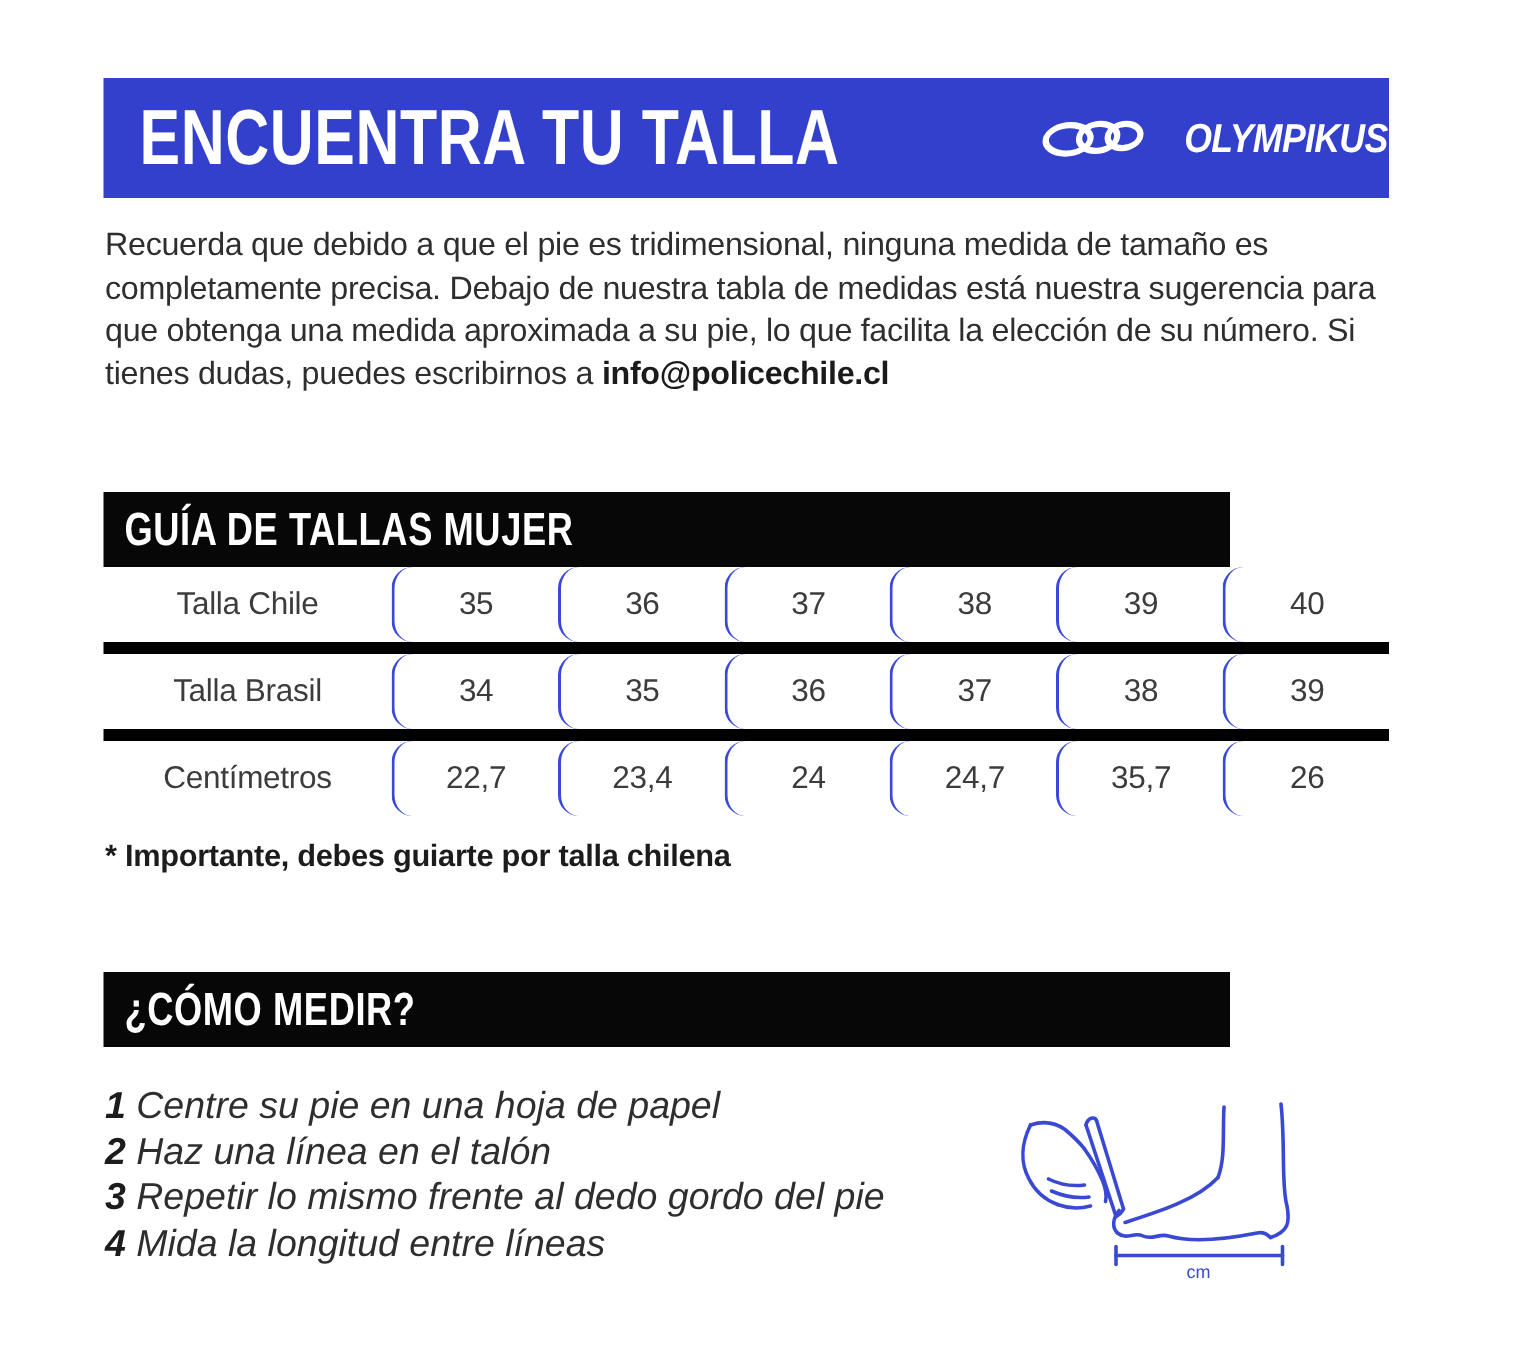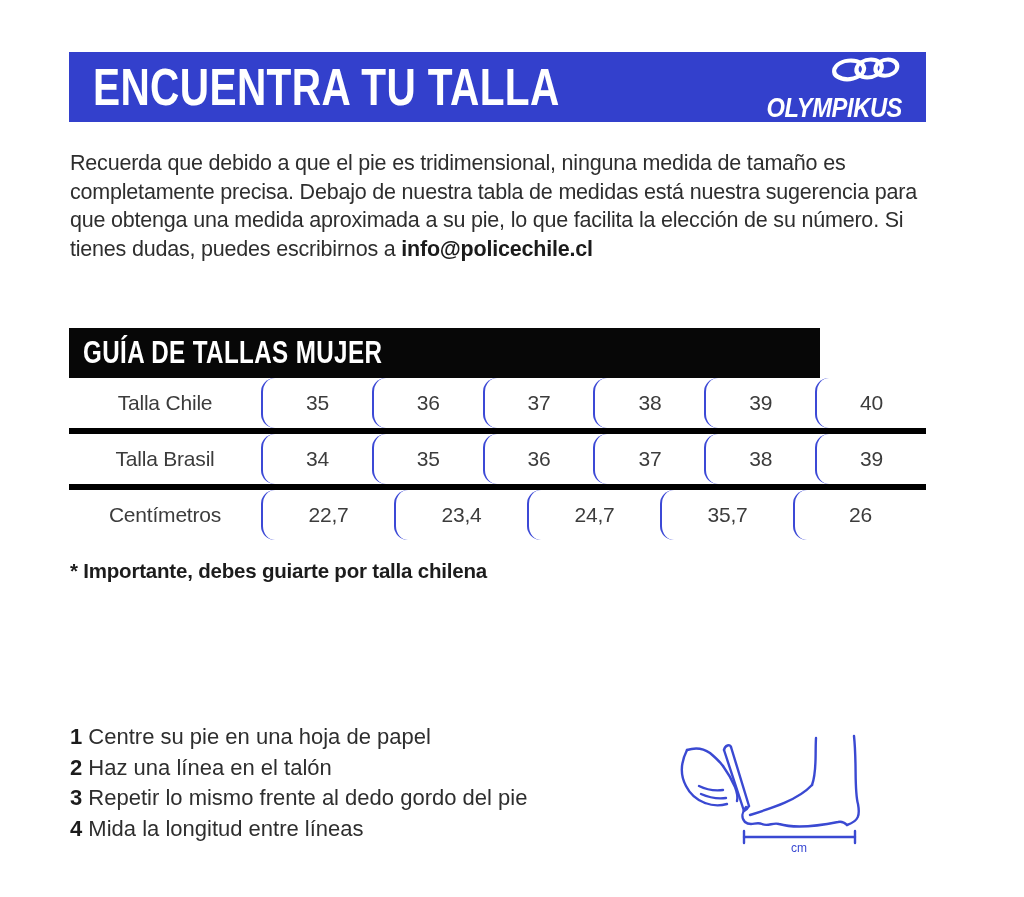--- a/index.html
+++ b/index.html
@@ -5,26 +5,26 @@
   html,body { margin:0; padding:0; background:#ffffff; }
   .page {
     position:relative; width:1024px; height:897px; background:#ffffff;
     font-family:"Liberation Sans","DejaVu Sans",sans-serif; overflow:hidden;
     color:#2d2d2d;
   }
   .cond { display:inline-block; transform:scaleX(0.78); transform-origin:0 50%; white-space:nowrap; }
 
   
   .banner {
-    position:absolute; left:69px; top:52px; width:857px; height:70px;
+    position:absolute; left:69px; top:52px; width:857px; height:80px;
     background:#3340cc; display:flex; align-items:center; justify-content:space-between;
     padding:0 24px; box-sizing:border-box;
   }
   .banner-title { font-weight:bold; font-size:52px; color:#ffffff; line-height:70px; letter-spacing:0.5px; }
-  .logo { display:flex; align-items:flex-end; gap:6px;flex-direction:column; }
+  .logo { display:flex; align-items:center; gap:6px; }
   .logo svg { width:74px; height:36px; display:block; }
   .logo-text {
     color:#ffffff; font-weight:bold; font-style:italic; font-size:27px;
     letter-spacing:-0.5px; display:inline-block; transform:scaleX(0.88); transform-origin:100% 50%;
   }
 
   
   .intro {
     position:absolute; left:70px; top:149px; width:862px; margin:0;
     font-size:21.5px; line-height:28.5px; color:#2e2e2e; letter-spacing:-0.2px;
@@ -36,36 +36,36 @@
     position:absolute; left:69px; width:751px; height:50px; background:#070707;
     color:#ffffff; display:flex; align-items:center; padding:0 14px; box-sizing:border-box;
   }
   .section-bar .cond { font-size:31px; font-weight:bold; letter-spacing:0.5px; }
   .bar-tallas { top:328px; }
   .bar-medir  { top:648px; }
 
   
   .size-table { position:absolute; left:69px; top:378px; width:857px; }
   .trow { display:flex; height:50px; }
-  .trow.hline { border-bottom:6px solid #000000; }
+  .trow.hline { border-bottom:8px solid #000000; }
   .tcell {
     display:flex; align-items:center; justify-content:center;
     font-size:21px; color:#3c3c3c; letter-spacing:-0.2px;
   }
   .tcell.label { width:192px; flex:none; }
   .tcell.val { flex:1; border-left:2px solid #3c49d6;border-radius:14px; }
 
   
   .note {
     position:absolute; left:70px; top:559px; margin:0;
     font-size:20.5px; font-weight:bold; color:#1c1c1c; letter-spacing:-0.2px;
   }
 
   
-  .steps { position:absolute; left:70px; top:722px; font-size:22px; color:#2e2e2e; }
+  .steps { position:absolute; left:70px; top:722px; font-size:25px; color:#2e2e2e;font-style:italic; }
   .step { line-height:30.5px; white-space:nowrap; }
   .stepnum { font-weight:bold; color:#1c1c1c; }
 
   
   .foot-illo { position:absolute; left:640px; top:700px; width:340px; height:190px; }
   .foot-illo path, .foot-illo line { fill:none; stroke:#3a49d2; stroke-width:2.4; stroke-linecap:round; stroke-linejoin:round; }
   .foot-illo text { fill:#3a49d2; font-family:"Liberation Sans","DejaVu Sans",sans-serif; font-size:12px; }
 </style>
 </head>
 <body>
@@ -110,28 +110,32 @@
         <div class="tcell val">35</div>
         <div class="tcell val">36</div>
         <div class="tcell val">37</div>
         <div class="tcell val">38</div>
         <div class="tcell val">39</div>
       </div>
       <div class="trow">
         <div class="tcell label">Centímetros</div>
         <div class="tcell val">22,7</div>
         <div class="tcell val">23,4</div>
+        <div class="tcell val">24</div>
         <div class="tcell val">24,7</div>
         <div class="tcell val">35,7</div>
         <div class="tcell val">26</div>
       </div>
     </div>
 
   <p class="note">* Importante, debes guiarte por talla chilena</p>
 
+  <div class="section-bar bar-medir">
+    <span class="cond">¿CÓMO MEDIR?</span>
+  </div>
 
   <div class="steps">
       <div class="step"><span class="stepnum">1</span><span> Centre su pie en una hoja de papel</span></div>
       <div class="step"><span class="stepnum">2</span><span> Haz una línea en el talón</span></div>
       <div class="step"><span class="stepnum">3</span><span> Repetir lo mismo frente al dedo gordo del pie</span></div>
       <div class="step"><span class="stepnum">4</span><span> Mida la longitud entre líneas</span></div>
     </div>
 
   <svg class="foot-illo" viewBox="0 0 340 190" aria-hidden="true">
 

